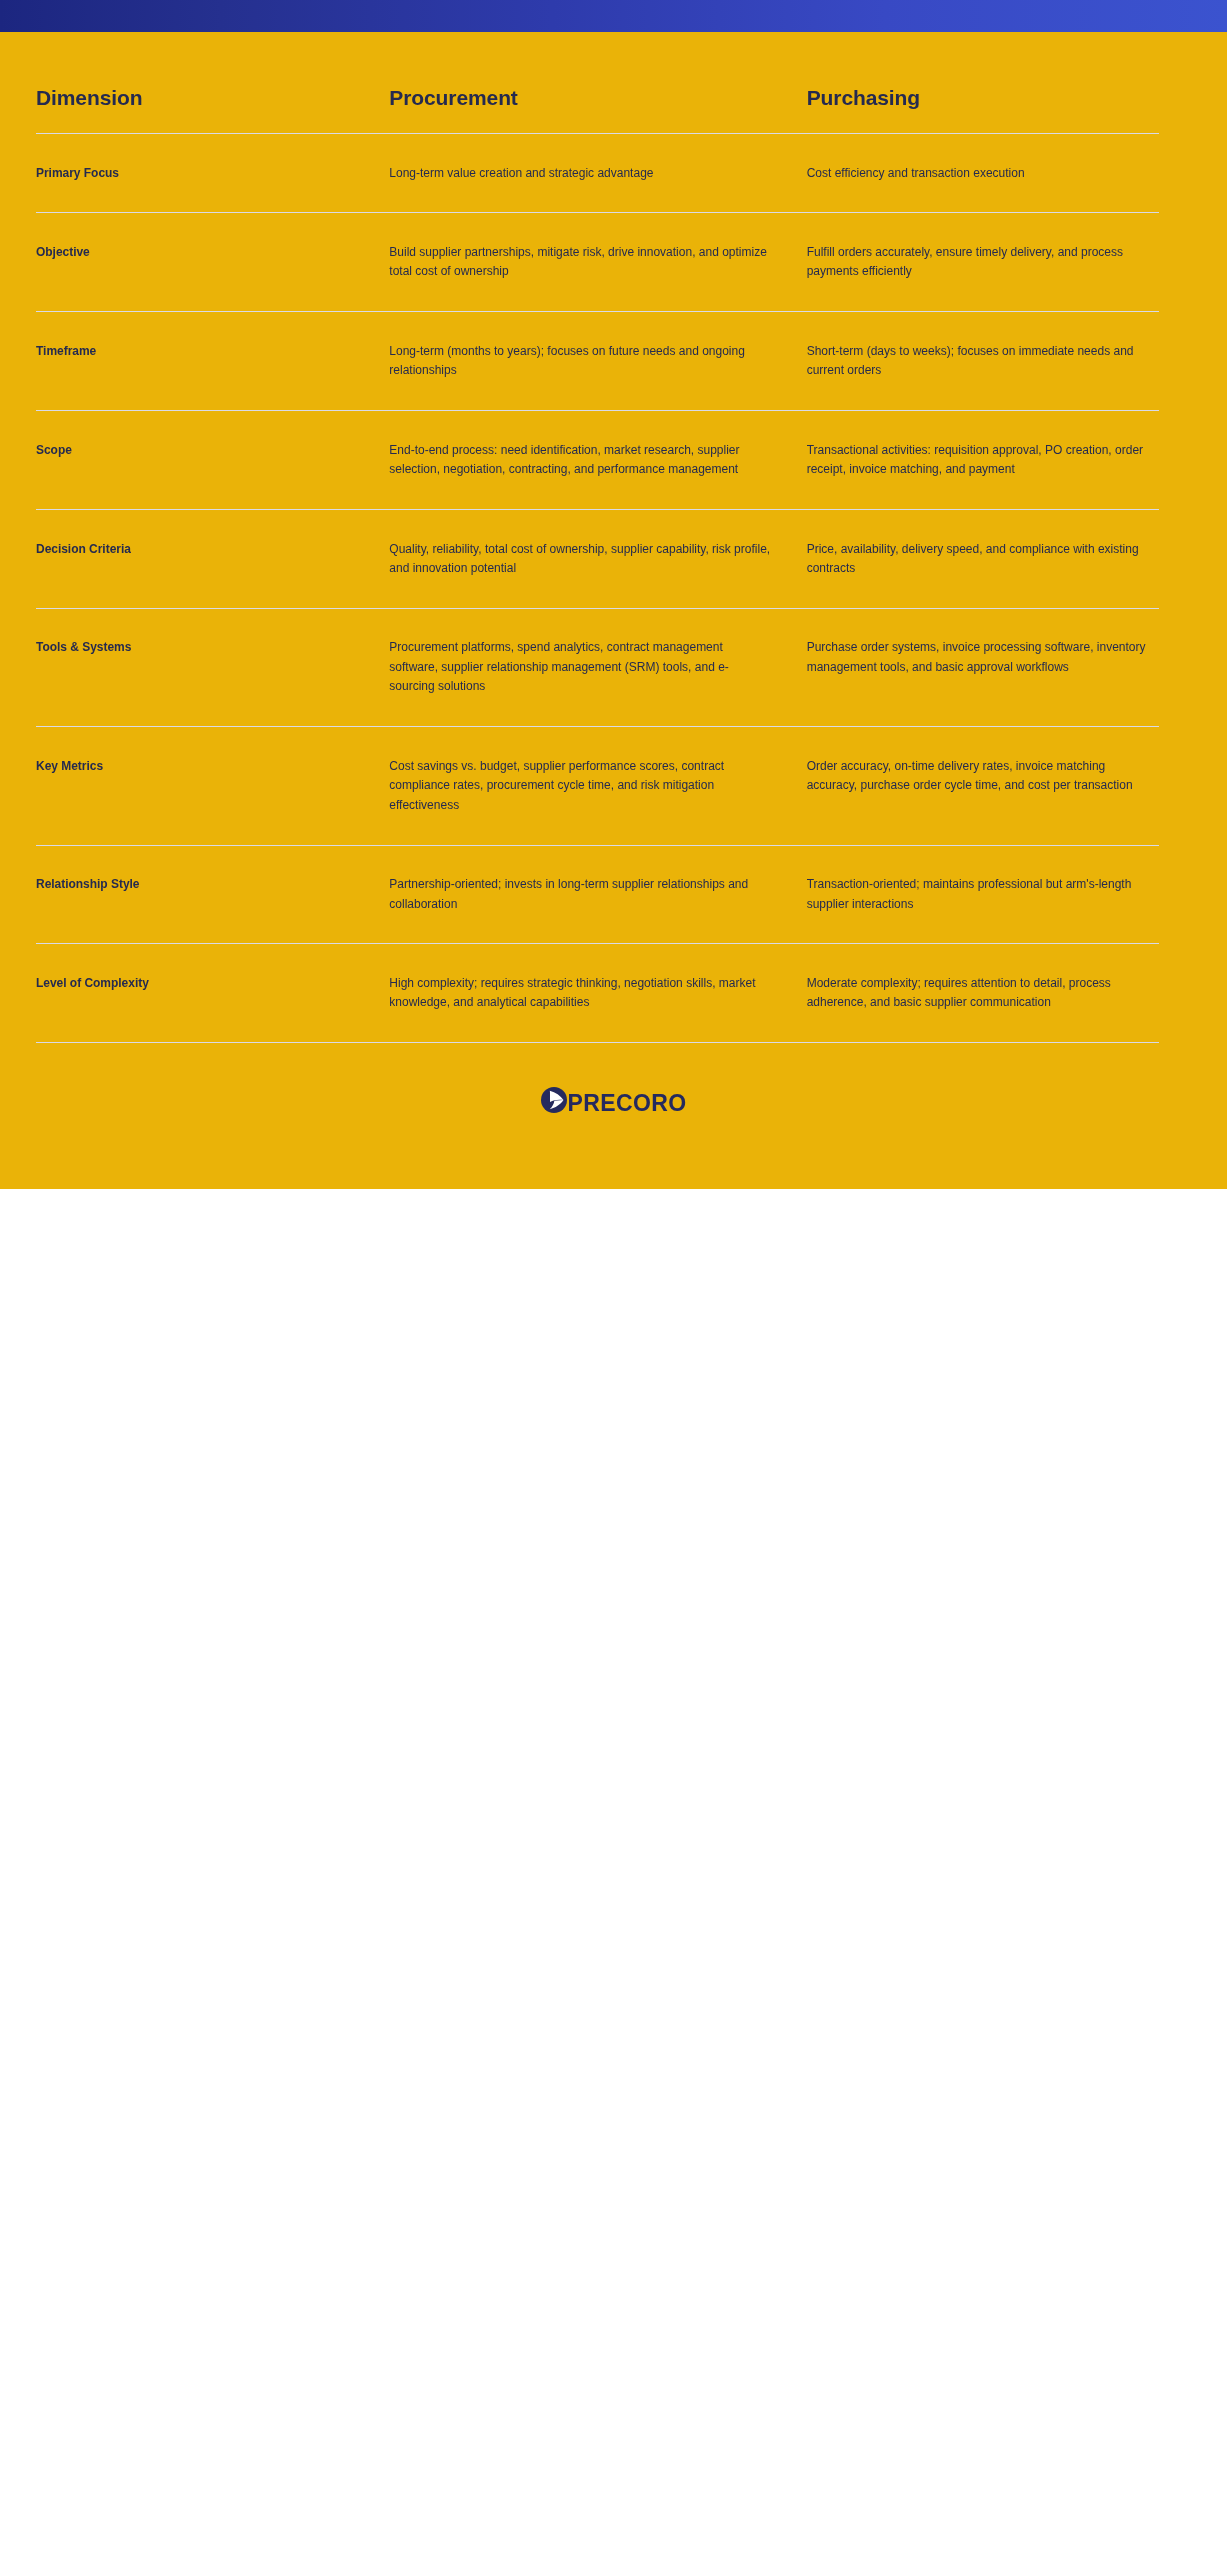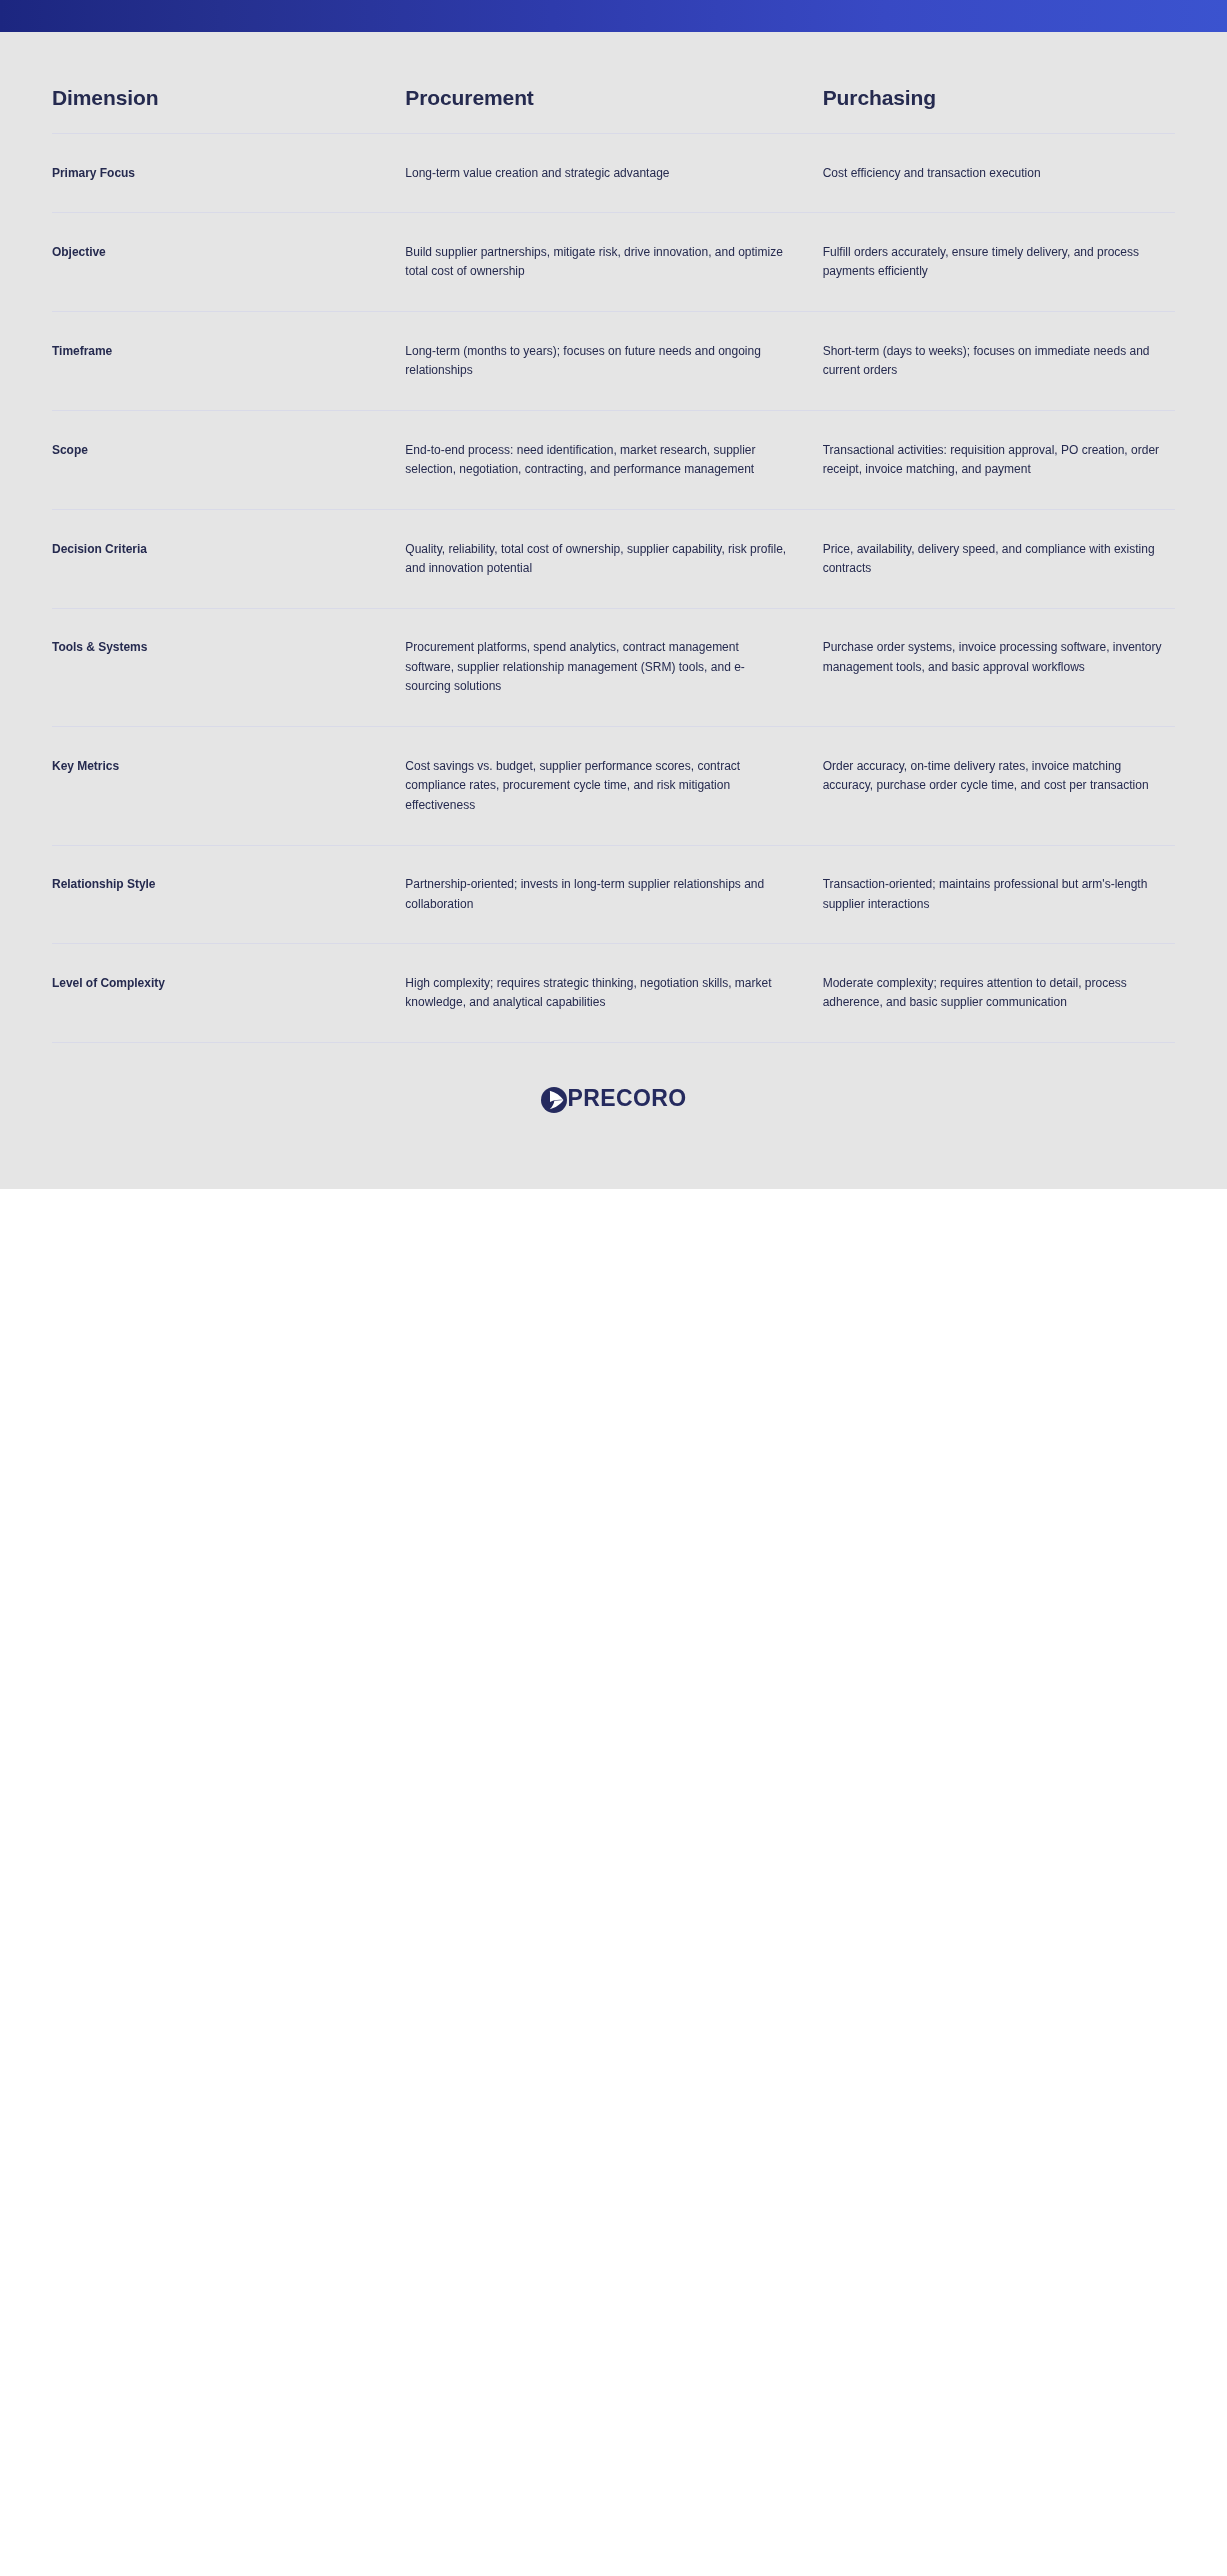--- a/index.html
+++ b/index.html
@@ -20,22 +20,22 @@
   
   #top-bar {
     width: 100%;
     height: 32px;
     background: linear-gradient(90deg, #1c2680 0%, #25308f 18%, #2e3bac 45%, #3849c4 72%, #3b53cf 100%);
   }
 
   
   #card {
     width: 100%;
-    background: #e5e5e5;
-    padding: 0 52px;
+    background: #eab308;
+    padding: 0 36px;
     padding-top: 0;
   }
 
   
   table#comparison-table {
     width: 1123px;
     border-collapse: collapse;
     table-layout: fixed;
   }
 
@@ -79,21 +79,21 @@
   
   #footer {
     width: 100%;
     padding: 44px 0 74px 0;
     display: flex;
     align-items: center;
     justify-content: center;
   }
   #logo-lockup {
     display: flex;
-    align-items: flex-start;
+    align-items: flex-end;
     gap: 0;
   }
   #logo-mark { display: block; }
   #logo-wordmark {
     font-size: 23px;
     font-weight: 700;
     letter-spacing: 0.4px;
     color: #252a5e;
     line-height: 1;
     font-family: "Liberation Sans", "DejaVu Sans", sans-serif;

